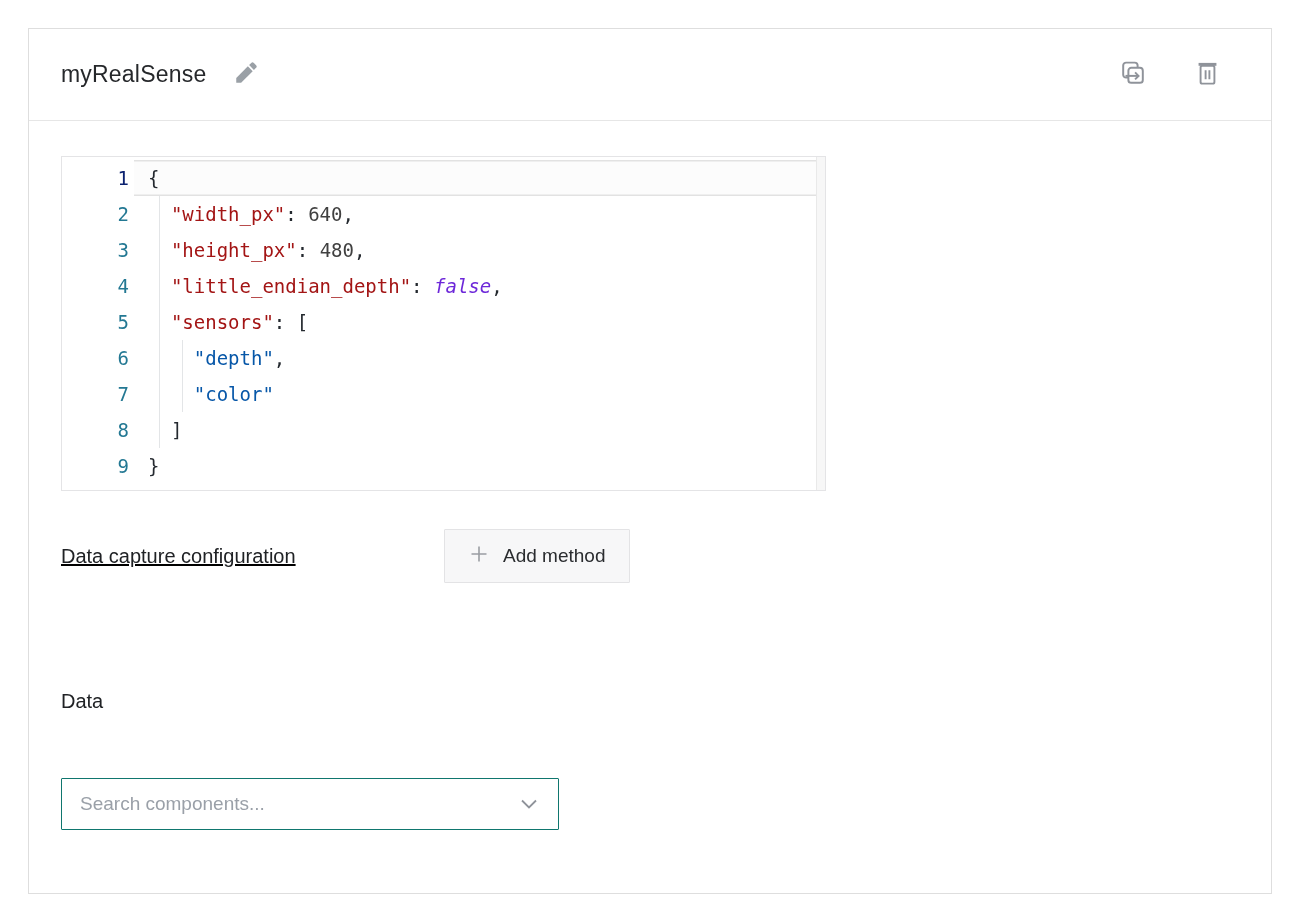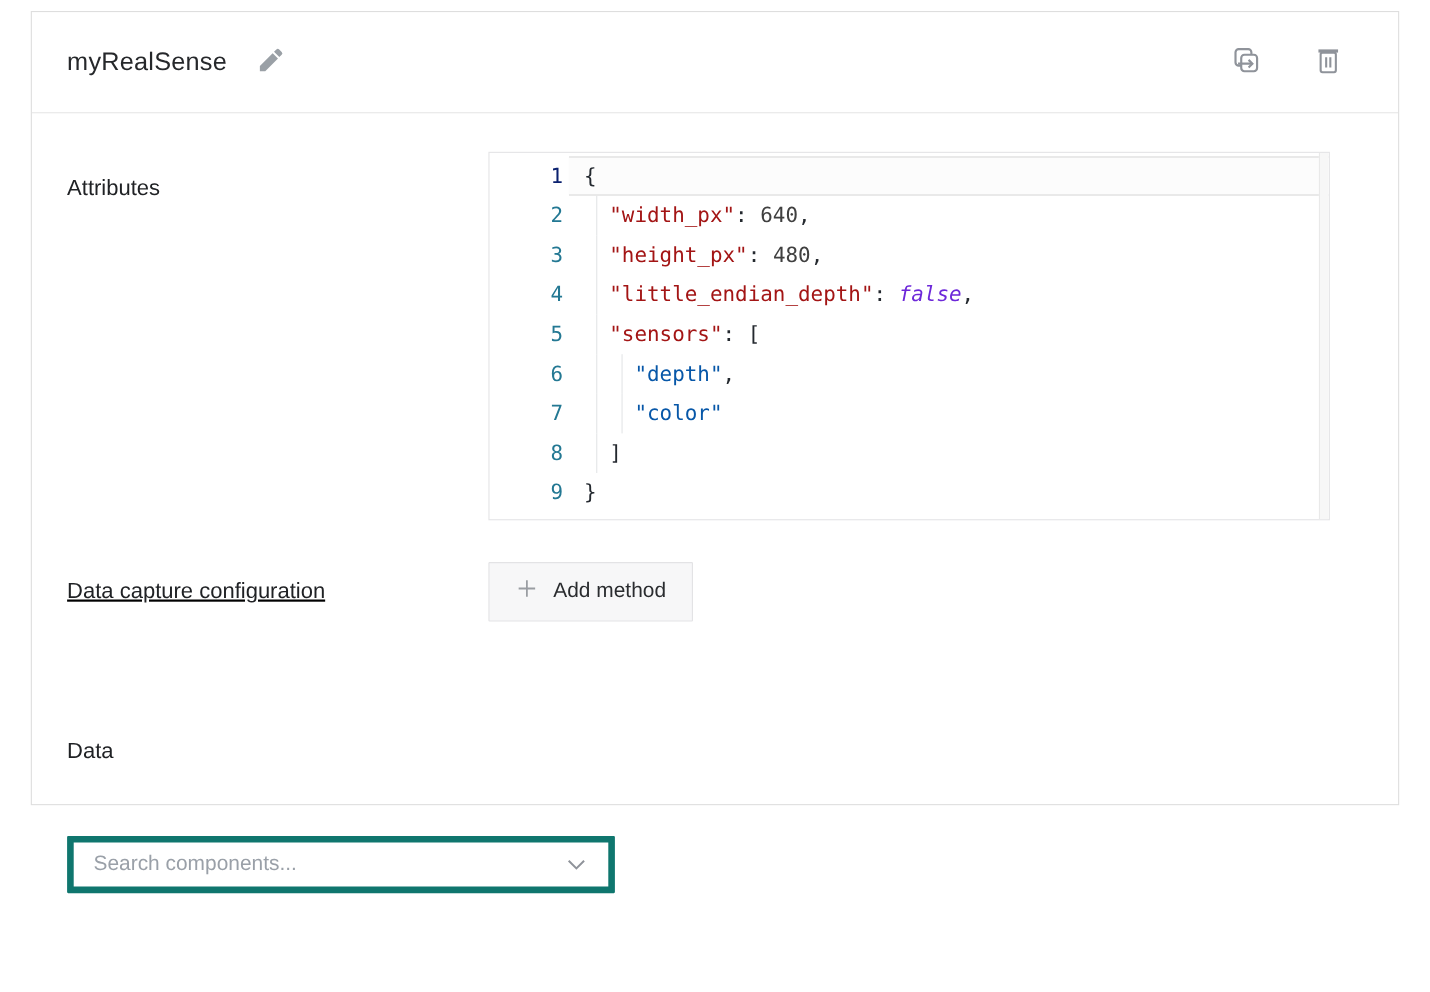--- a/index.html
+++ b/index.html
@@ -1,19 +1,19 @@
 <!DOCTYPE html>
 <html><head>
 <meta charset="utf-8">
 <style>
   * { margin:0; padding:0; box-sizing:border-box; }
   html,body { width:1300px; height:902px; background:#ffffff; font-family:"Liberation Sans", sans-serif; }
 
   .card {
-    position:absolute; left:28px; top:10px; width:1244px; height:722px;
+    position:absolute; left:28px; top:28px; width:1244px; height:866px;
     background:#ffffff; border:1px solid #dedede;
   }
 
   
   .card-header {
     height:92px; display:flex; align-items:center;
     padding:0 50px 0 32px; border-bottom:1px solid #e6e6e6;
   }
   .comp-title { font-size:23px; font-weight:500; color:#26282b; letter-spacing:.2px; }
   .edit-btn { background:none; border:none; margin-left:26px; cursor:pointer; display:flex; align-items:center; }
@@ -71,21 +71,21 @@
 
   
   .add-btn {
     display:inline-flex; align-items:center; gap:14px;
     height:54px; padding:0 24px; cursor:pointer;
     background:#f7f7f8; border:1px solid #e3e3e5; border-radius:1px;
     font-family:"Liberation Sans", sans-serif; font-size:19px; color:#2a2c2f;
   }
   .select-box {
     position:relative; width:498px; height:52px;
-    background:#ffffff; border:6px solid #0f766e; border-radius:1px;
+    background:#ffffff; border:1px solid #0f766e; border-radius:1px;
     display:flex; align-items:center; padding:0 46px 0 18px; cursor:pointer;
   }
   .select-placeholder { font-size:19px; color:#9aa0a8; }
   .select-chevron { position:absolute; right:20px; top:50%; transform:translateY(-50%); display:flex; }
 </style>
 </head>
 <body>
 
 <div class="card">
 
@@ -121,21 +121,20 @@
             <path d="M10.3 10 V18.2 M13.7 10 V18.2"></path>
           </svg>
         </span>
       </button>
     </div>
   </div>
 
   <div class="card-body">
 
     <div class="row row-attrs">
-      <div class="row-label">Attributes</div>
       <div class="editor">
         <div class="code-lines" id="code-lines">
             <div class="code-line active">
               <span class="gutter">1</span>
               <span class="line-body"><span class="tok-punct">{</span></span>
             </div>
             <div class="code-line">
               <span class="gutter">2</span>
               <span class="line-body"><span class="guide g0"></span><span class="tok-ws">  </span><span class="tok-key">"width_px"</span><span class="tok-punct">: </span><span class="tok-num">640</span><span class="tok-punct">,</span></span>
             </div>

